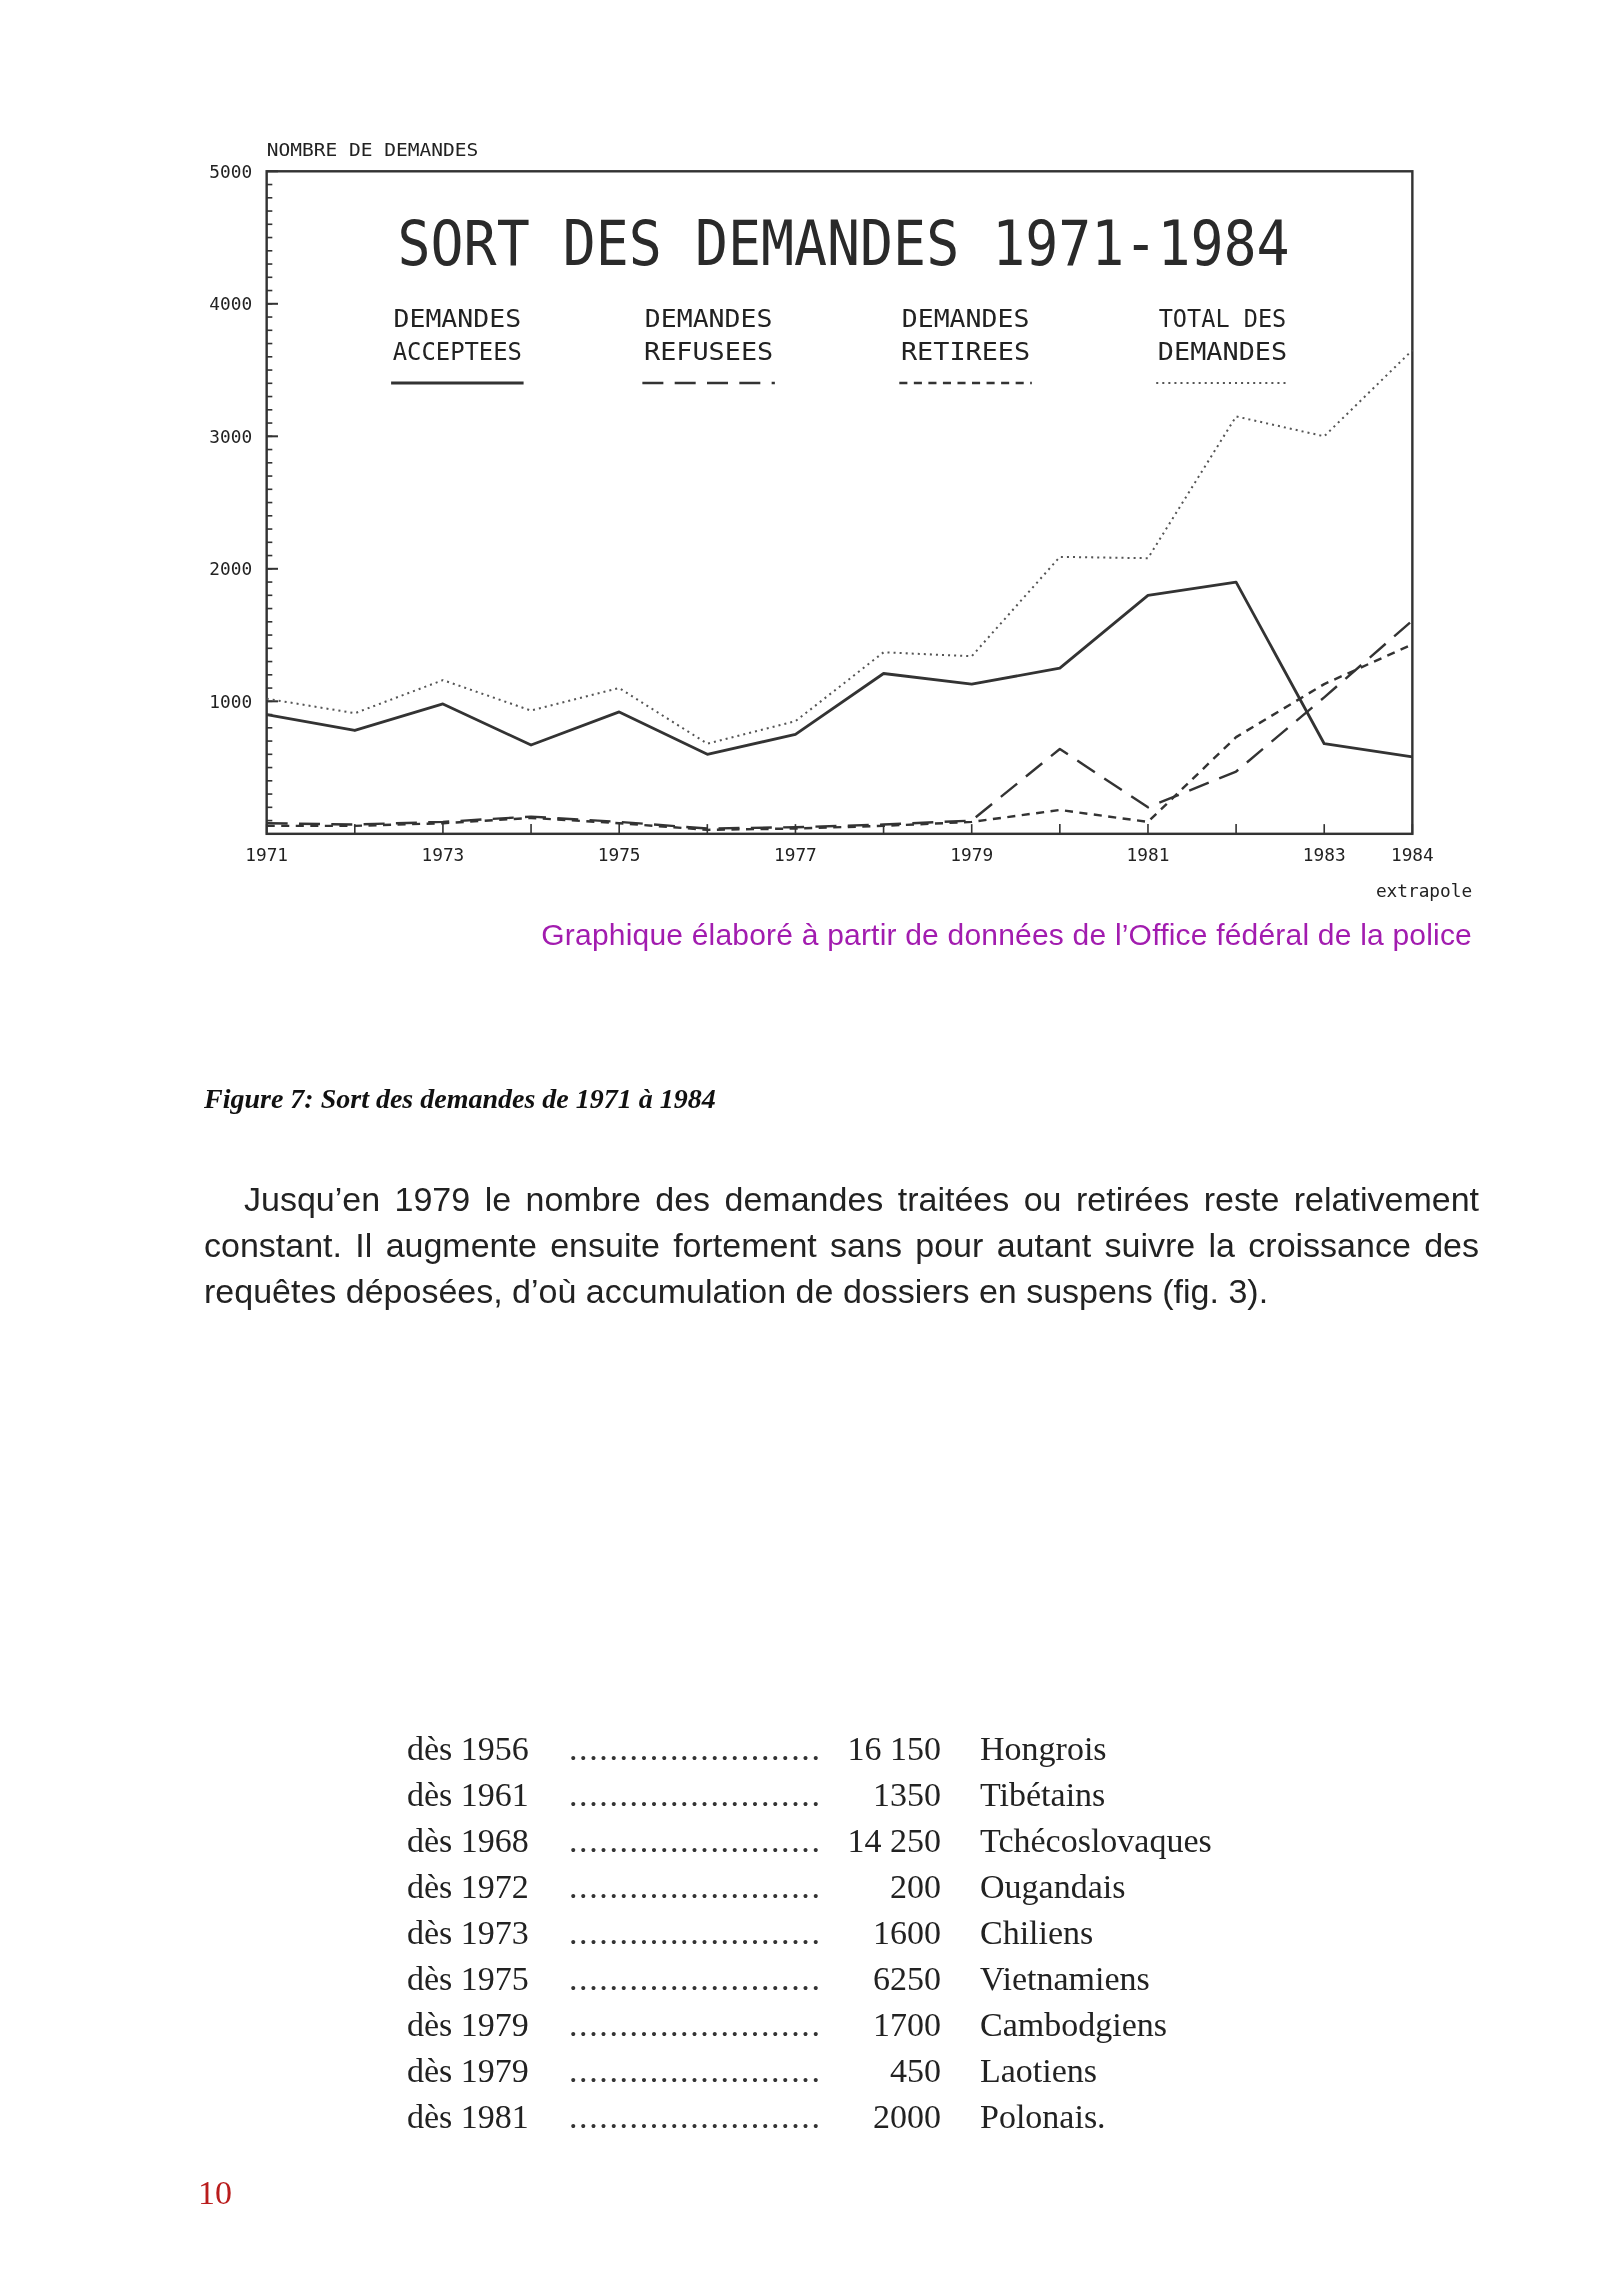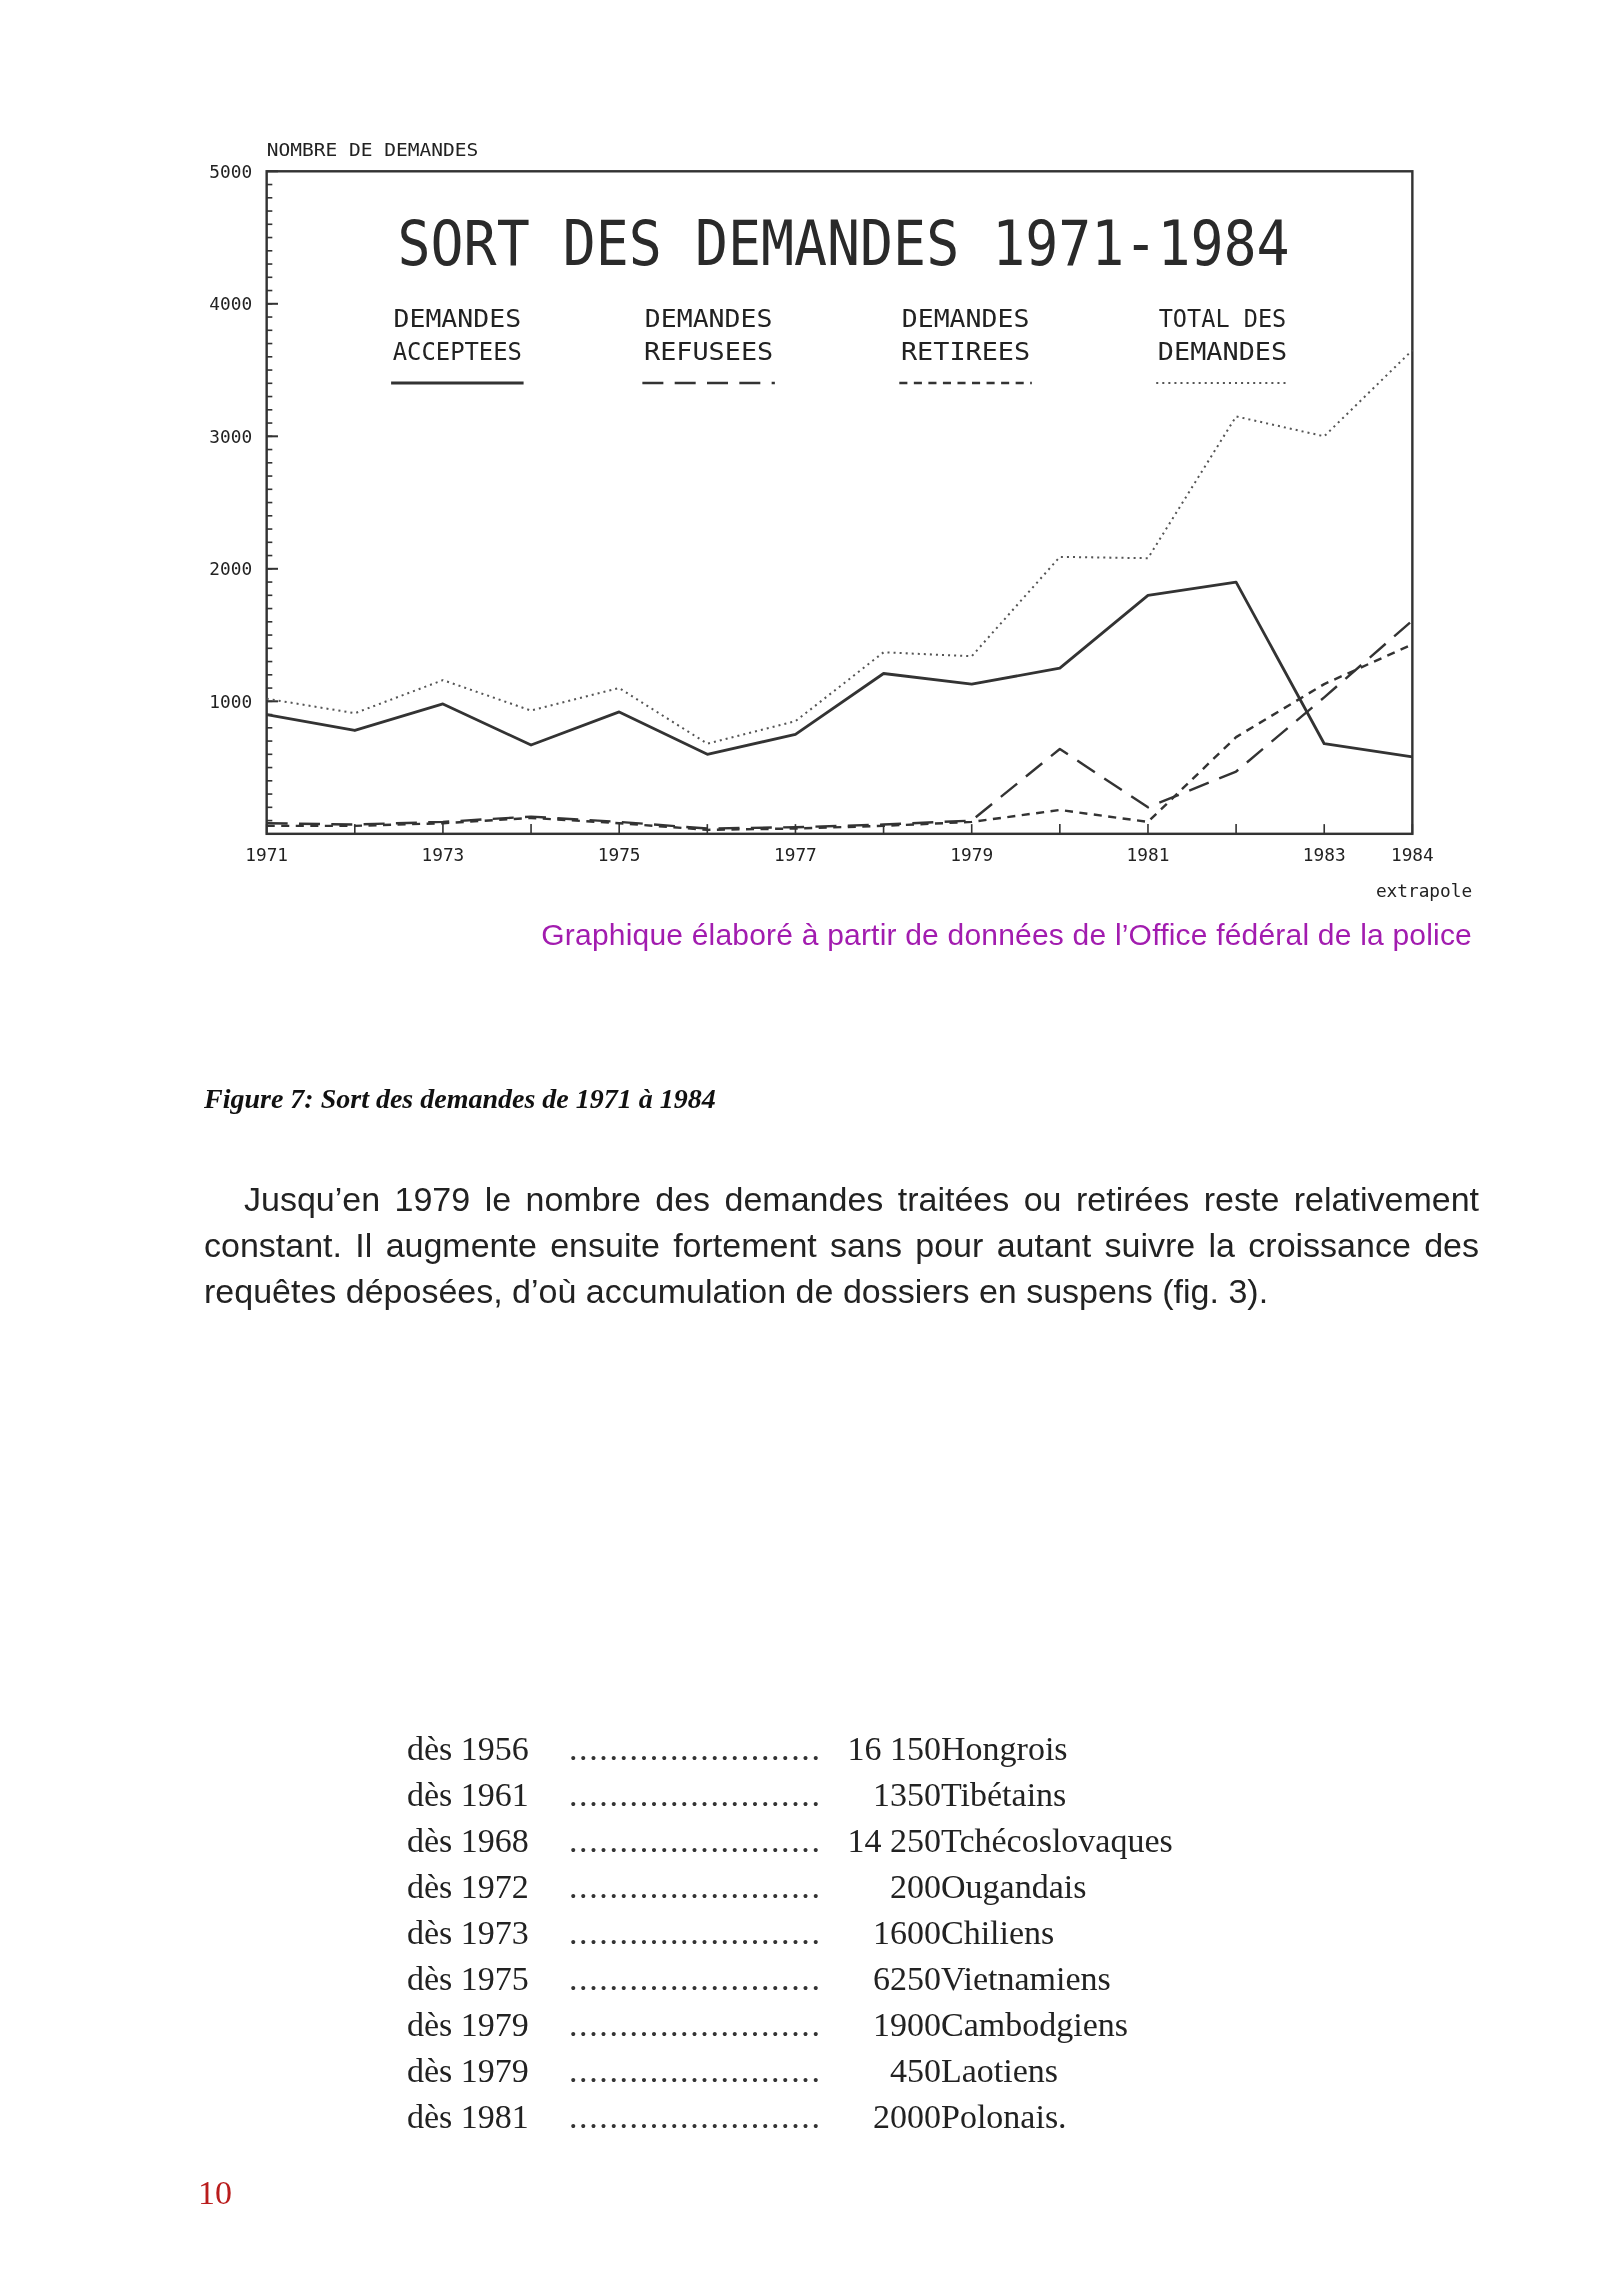--- a/index.html
+++ b/index.html
@@ -22,21 +22,21 @@
     }
     .body-text p { margin: 0; text-indent: 40px; text-align: justify; }
     .refugee-list {
       position: absolute; left: 407px; top: 1730px;
       font-family: "Liberation Serif", serif; font-size: 34px; color: #222;
     }
     .ref-row { display: flex; height: 46px; align-items: baseline; white-space: nowrap; }
     .ref-year { width: 162px; }
     .ref-dots { width: 251px; overflow: hidden; letter-spacing: 1.6px; color: #333; }
     .ref-count { width: 53px; text-align: right; flex: 0 0 auto; min-width: 121px; }
-    .ref-nat { }
+    .ref-nat { margin-left: 39px; }
     .page-number {
       position: absolute; left: 198px; top: 2174px;
       font-family: "Liberation Serif", serif; font-size: 34px; color: #b91c1c;
     }
   </style>
 </head>
 <body>
 
 <svg id="chart-svg" width="1616" height="913" xmlns="http://www.w3.org/2000/svg" viewBox="0 0 2000 1130">
   <text id="ylabel" x="330" y="193" class="mono" font-size="22" fill="#222" textLength="262" lengthAdjust="spacingAndGlyphs">NOMBRE DE DEMANDES</text>
@@ -257,21 +257,21 @@
     </div>
     <div class="ref-row">
       <span class="ref-year">dès 1975</span>
       <span class="ref-dots">........................................</span>
       <span class="ref-count">6250</span>
       <span class="ref-nat">Vietnamiens</span>
     </div>
     <div class="ref-row">
       <span class="ref-year">dès 1979</span>
       <span class="ref-dots">........................................</span>
-      <span class="ref-count">1900</span>
+      <span class="ref-count">1700</span>
       <span class="ref-nat">Cambodgiens</span>
     </div>
     <div class="ref-row">
       <span class="ref-year">dès 1979</span>
       <span class="ref-dots">........................................</span>
       <span class="ref-count">450</span>
       <span class="ref-nat">Laotiens</span>
     </div>
     <div class="ref-row">
       <span class="ref-year">dès 1981</span>

